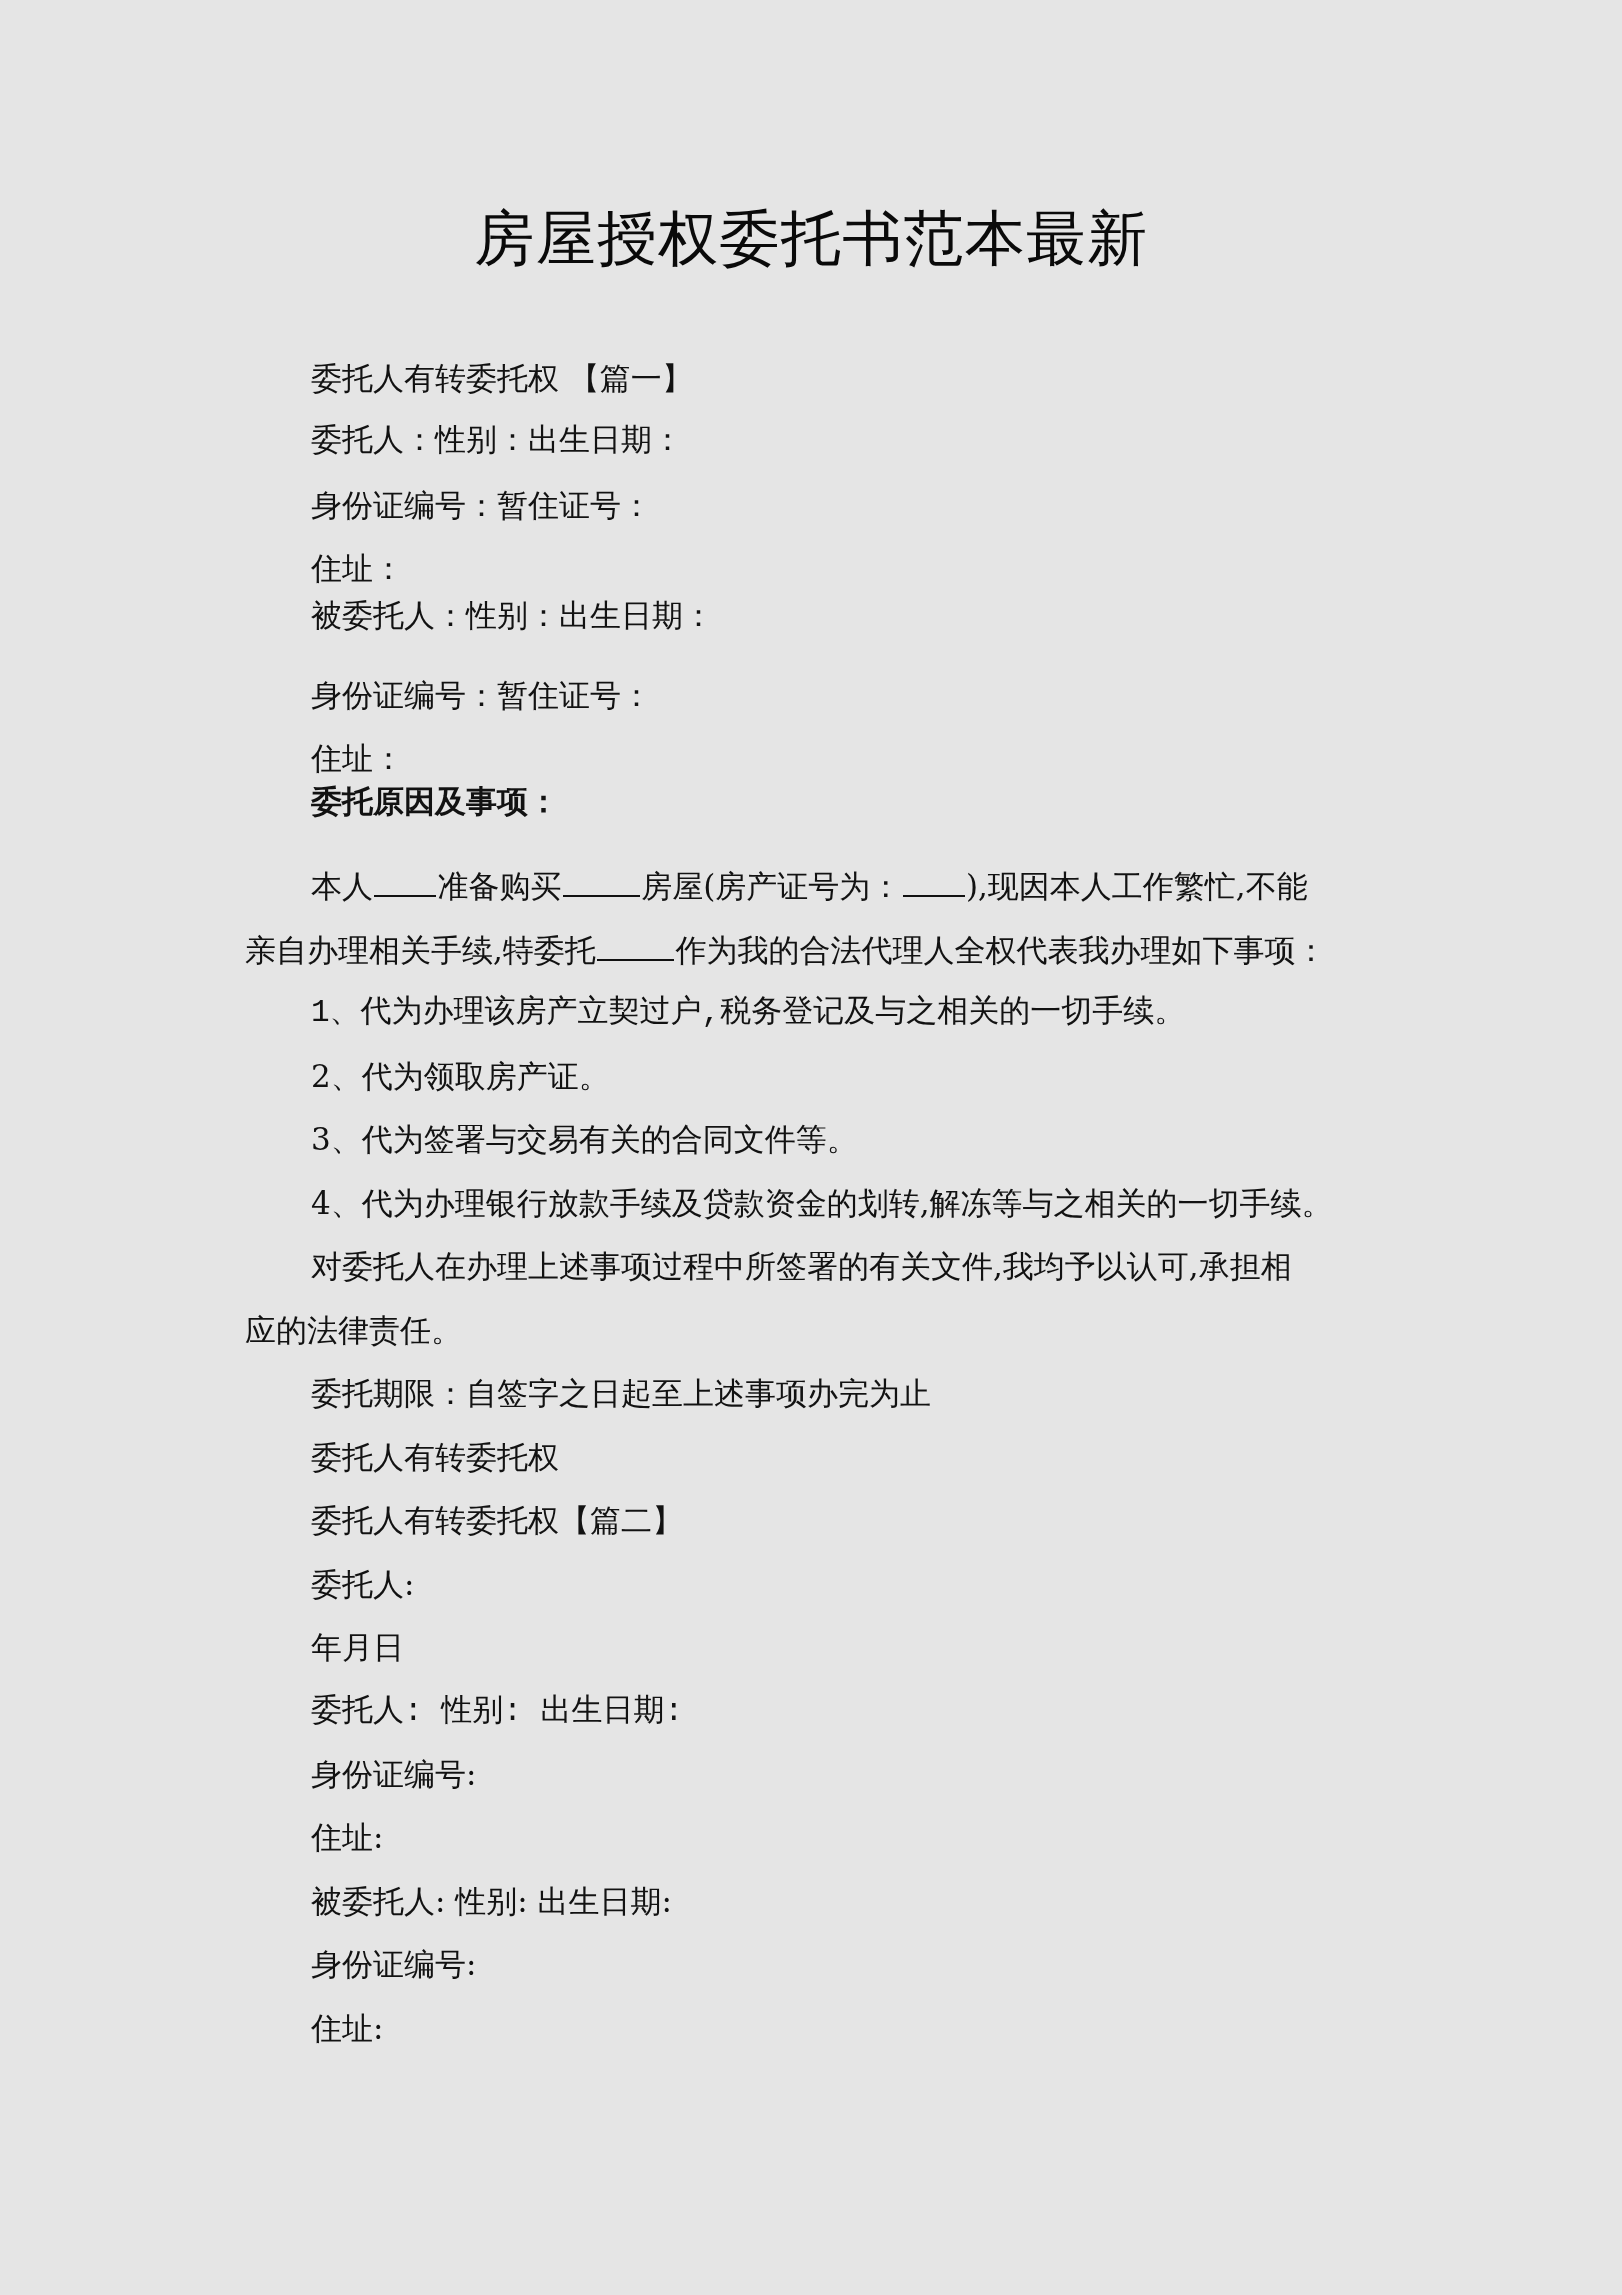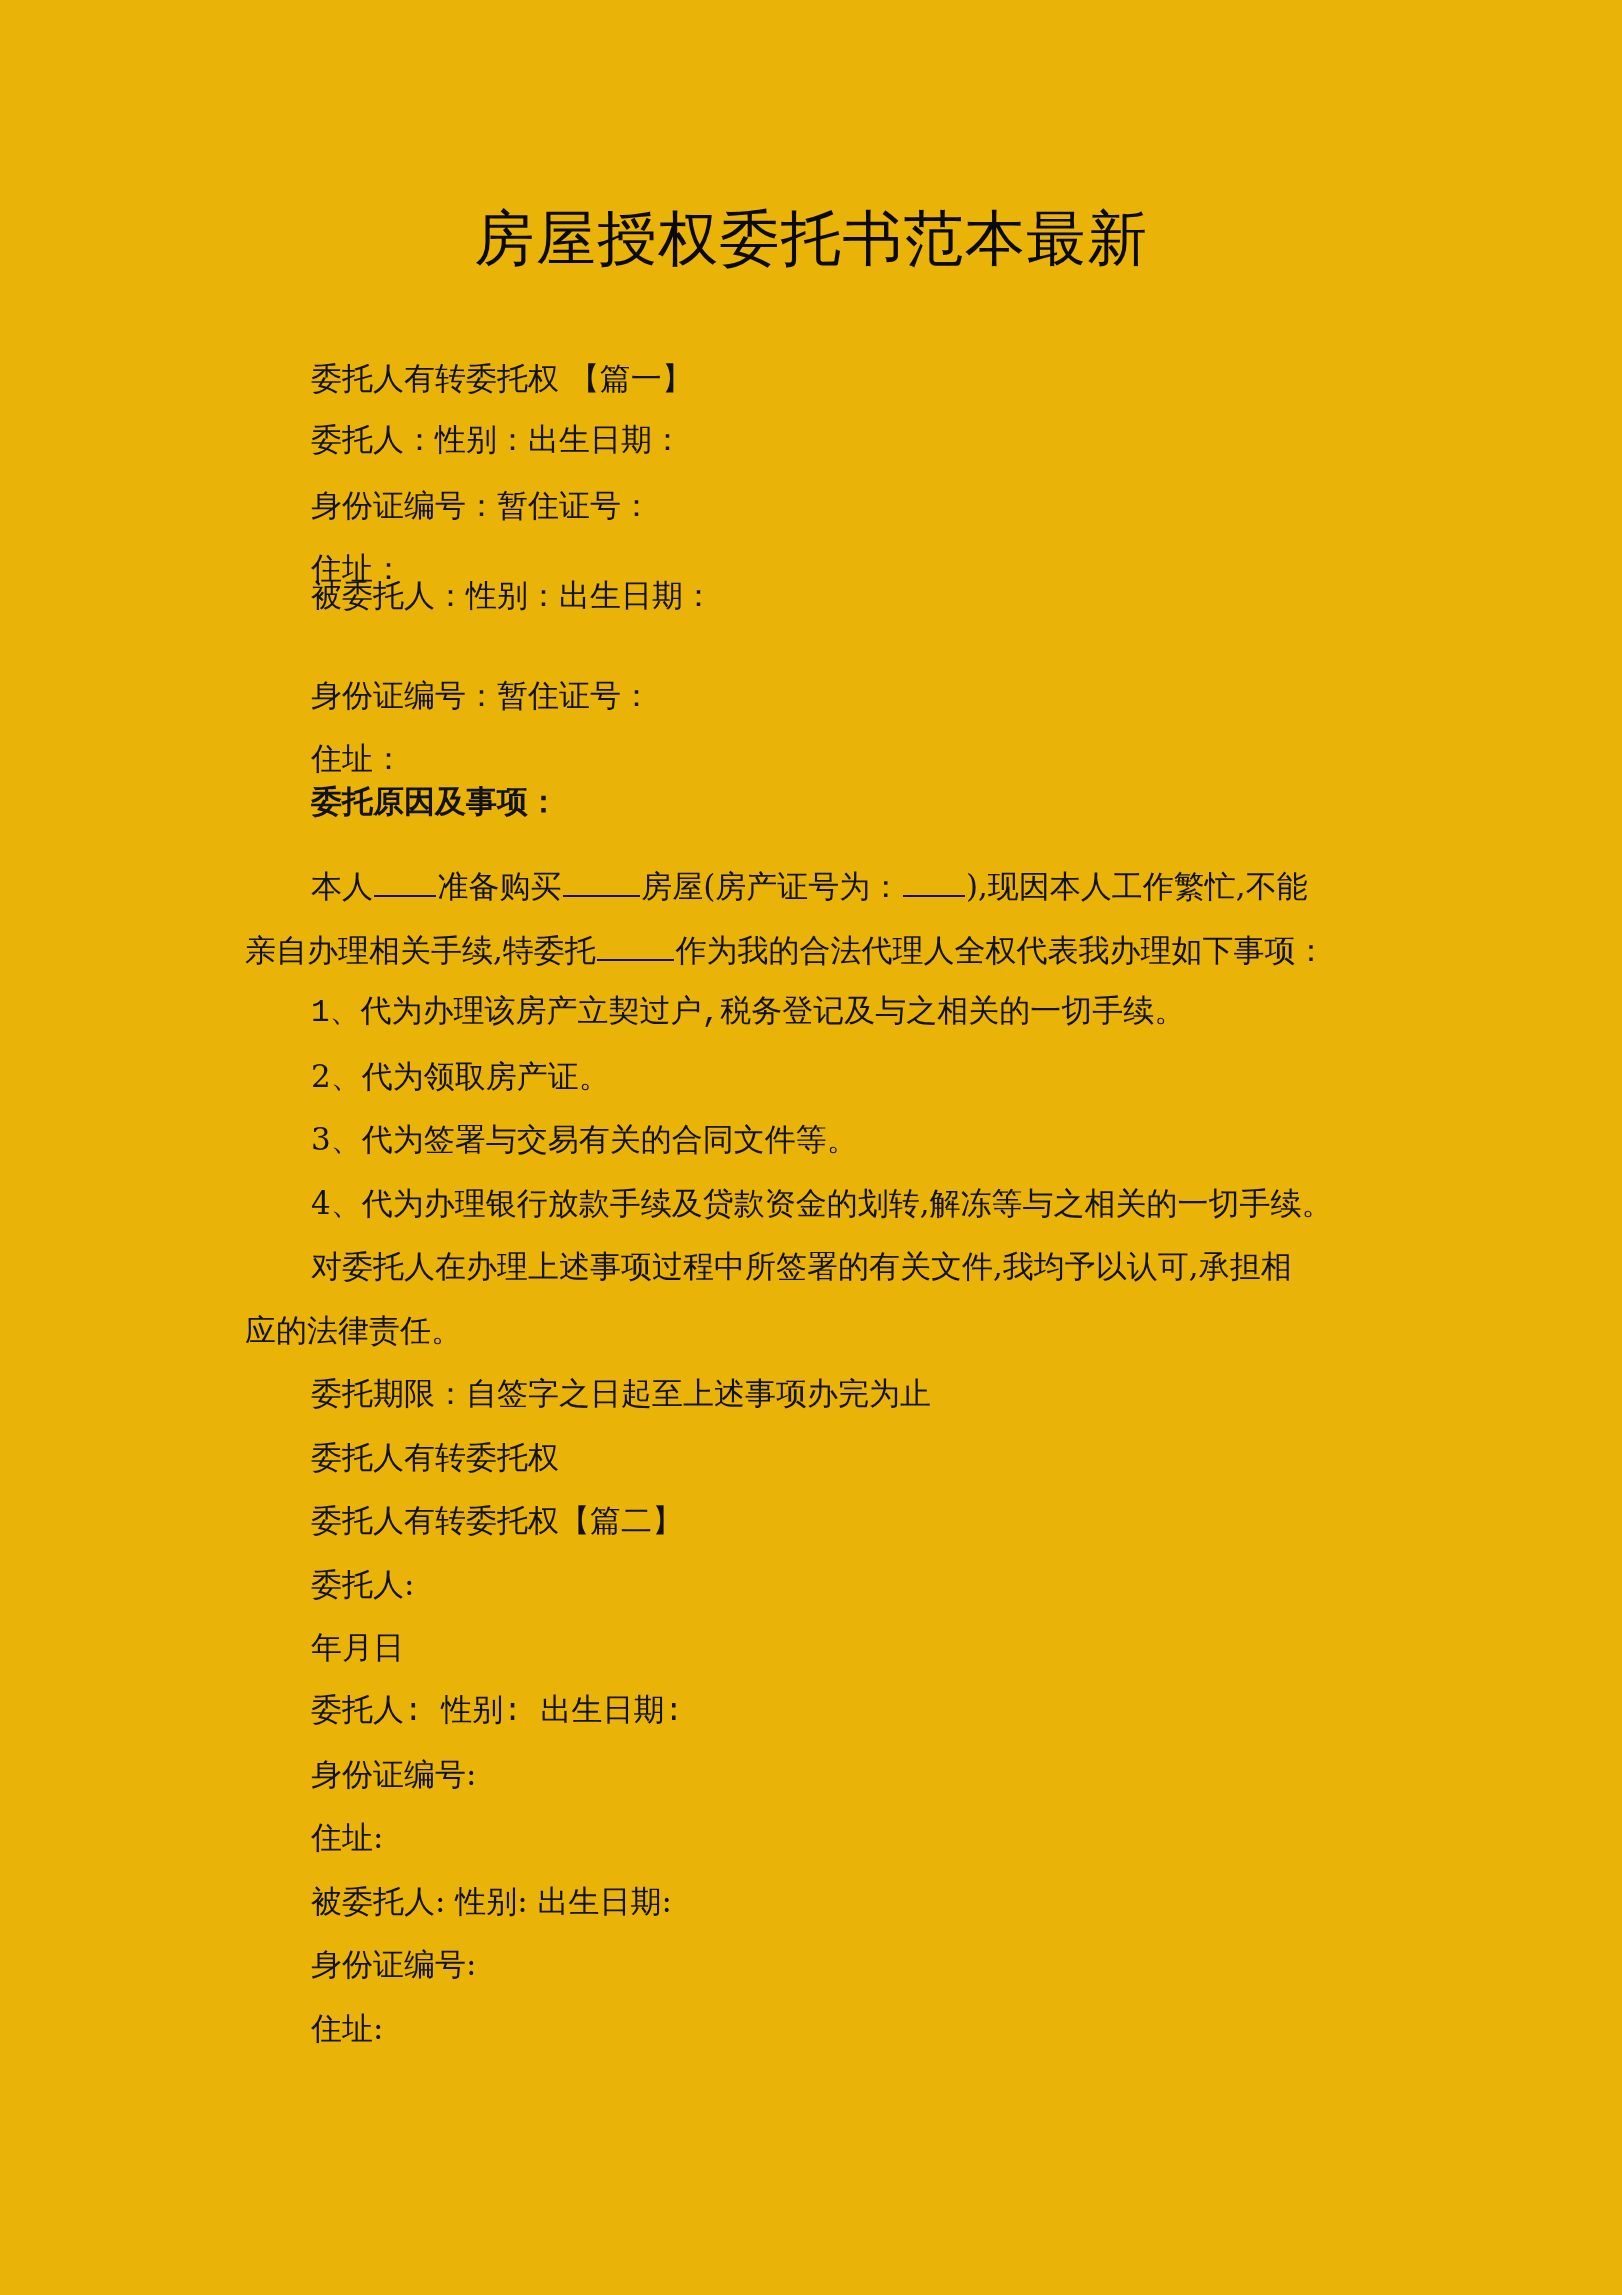--- a/index.html
+++ b/index.html
@@ -13,21 +13,21 @@
     position: relative;
     overflow: hidden;
     font-family: "DejaVu Serif", "Liberation Serif", serif;
     color: #111111;
   }
   .page {
     position: absolute;
     left: 0; top: 0;
     width: 1623px;
     height: 2295px;
-    background: #eab308;
+    background: #e5e5e5;
   }
   .title {
     position: absolute;
     left: 0;
     width: 1623px;
     top: 196px;
     text-align: center;
     font-size: 60px;
     line-height: 85px;
     letter-spacing: 1.3px;
@@ -54,21 +54,21 @@
 <body>
 
 <div class="page">
 
   <div class="title">房屋授权委托书范本最新</div>
 
   <div class="line indent" style="top:359px;">委托人有转委托权 【篇一】</div>
   <div class="line indent" style="top:422px;font-family:Liberation Mono, monospace;">委托人：性别：出生日期：</div>
   <div class="line indent" style="top:486px;">身份证编号：暂住证号：</div>
   <div class="line indent" style="top:549px;">住址：</div>
-  <div class="line indent" style="top:576px;">被委托人：性别：出生日期：</div>
+  <div class="line indent" style="top:596px;">被委托人：性别：出生日期：</div>
   <div class="line indent" style="top:676px;">身份证编号：暂住证号：</div>
   <div class="line indent" style="top:739px;">住址：</div>
   <div class="line indent" style="top:782px;font-weight:bold;">委托原因及事项：</div>
 
   <div class="line flush" style="top:930px;">
     <span>亲自办理相关手续,特委托</span><span class="blank" style="width:77px;"></span><span>作为我的合法代理人全权代表我办理如下事项：</span>
   </div>
   <div class="line indent" style="top:866px;">
     <span>本人</span><span class="blank" style="width:62px;"></span><span>准备购买</span><span class="blank" style="width:77px;"></span><span>房屋(房产证号为：</span><span class="blank" style="width:62px;"></span><span>),现因本人工作繁忙,不能</span>
   </div>

